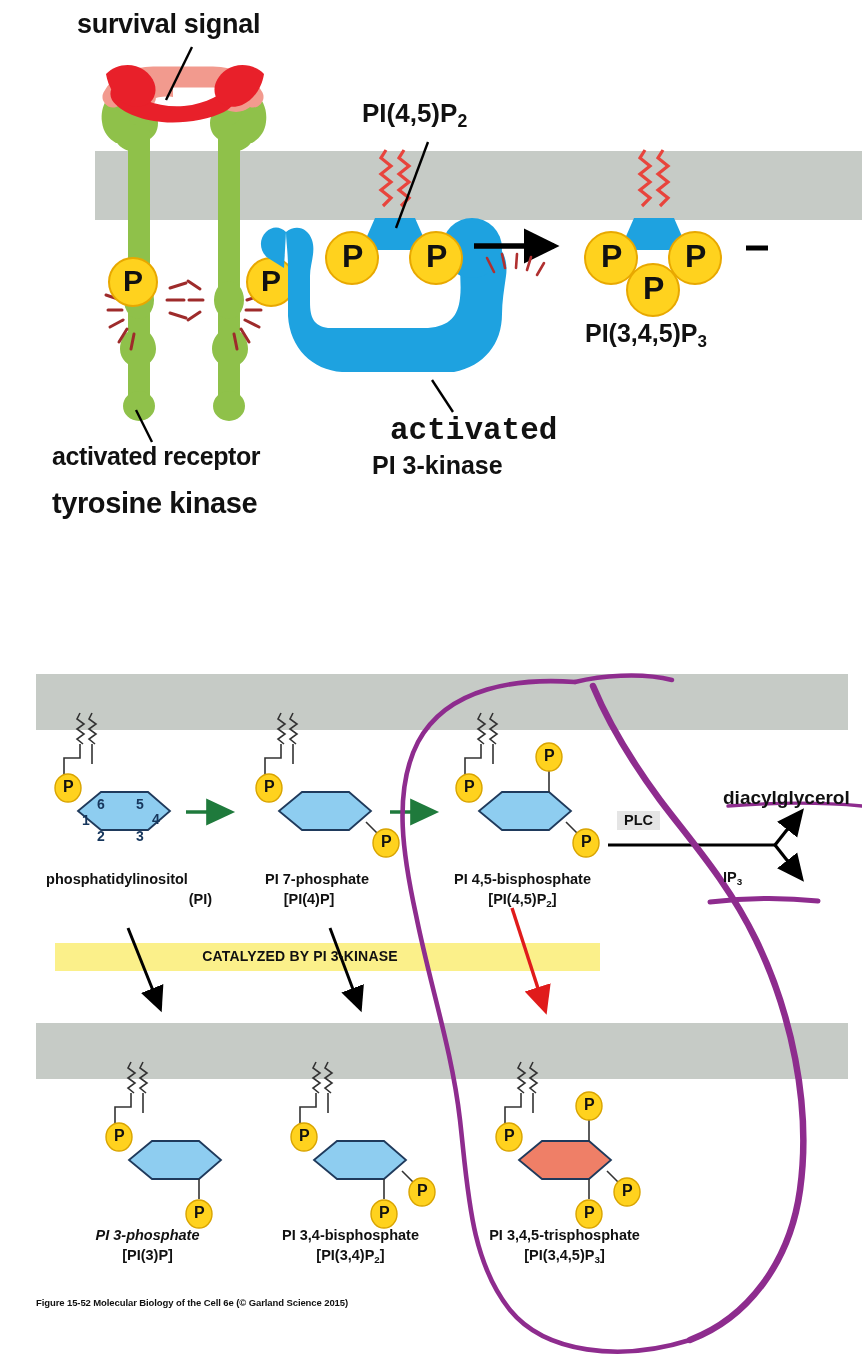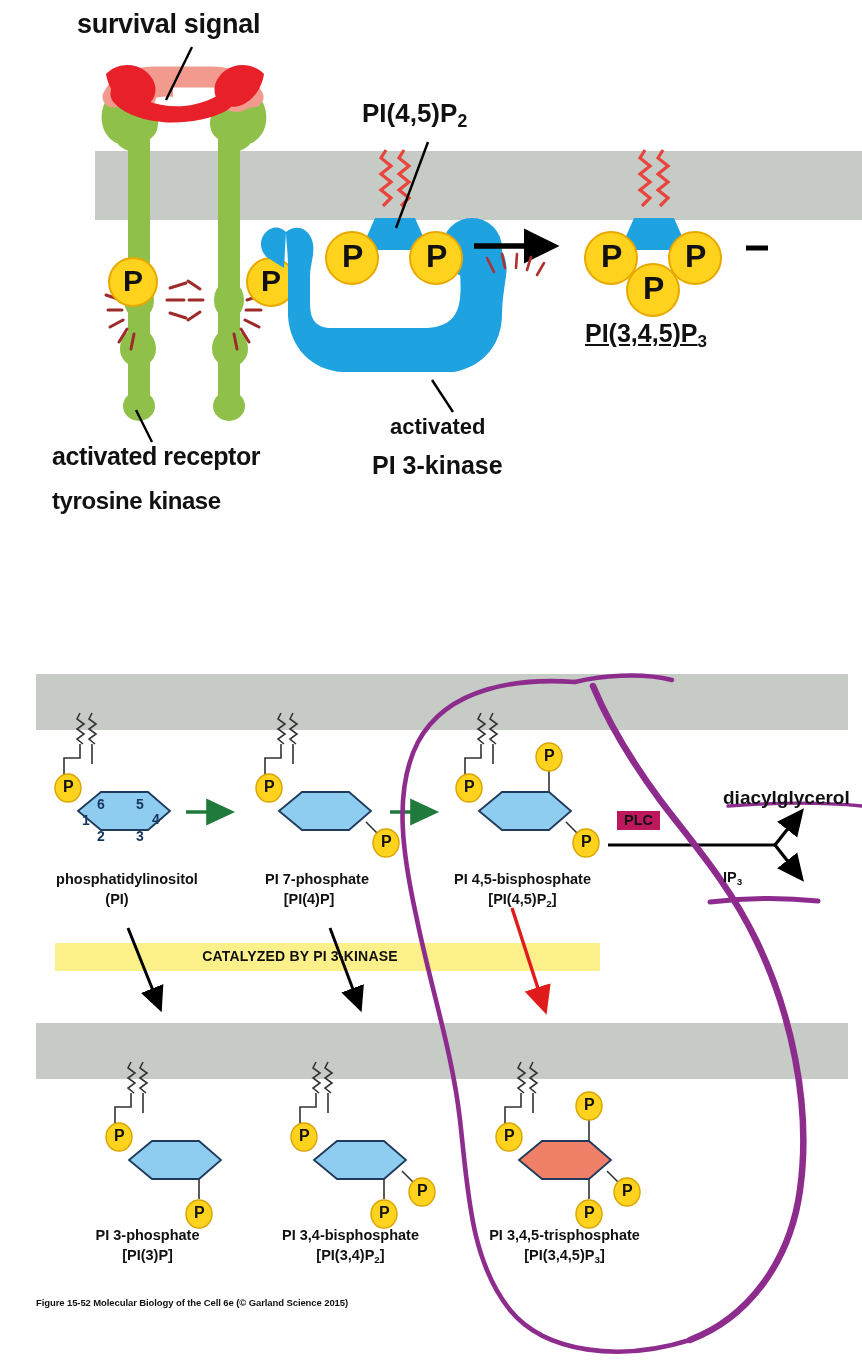--- a/index.html
+++ b/index.html
@@ -9,45 +9,45 @@
     color:#111;
   }
   .layer{position:absolute;left:0;top:0;width:862px;height:1360px;}
   svg.layer{pointer-events:none;}
   .txt{position:absolute;font-weight:bold;white-space:nowrap;line-height:1.05;}
   sub{font-size:0.68em;vertical-align:-0.28em;font-weight:bold;}
 
   
   #t-survival{left:77px;top:10px;font-size:27px;letter-spacing:-0.3px;}
   #t-pip2{left:362px;top:100px;font-size:26px;}
-  #t-pip3{left:585px;top:320px;font-size:25px;text-decoration:underline;}
+  #t-pip3{left:585px;top:320px;font-size:25px;}
   #t-actrec{left:52px;top:443px;font-size:25px;letter-spacing:-0.4px;}
-  #t-tyrkin{left:52px;top:488px;font-size:24px;letter-spacing:-0.4px;}
-  #t-activated{left:390px;top:415px;font-size:22px;}
+  #t-tyrkin{left:52px;top:488px;font-size:29px;letter-spacing:-0.4px;}
+  #t-activated{left:390px;top:415px;font-size:31px;font-family:Liberation Mono, monospace;}
   #t-pi3k{left:372px;top:452px;font-size:25px;text-align:center;}
 
   
   .molname{font-size:14.5px;text-align:center;}
   .molname2{font-size:14.5px;text-align:center;}
-  #m1a{left:32px;top:872px;width:190px;}
-  #m1b{left:22px;top:892px;width:190px;}
+  #m1a{left:22px;top:872px;width:190px;}
+  #m1b{left:22px;top:892px;width:190px;text-align:right;}
   #m2a{left:222px;top:872px;width:190px;}
   #m2b{left:214px;top:892px;width:190px;}
   #m3a{left:420px;top:872px;width:205px;}
   #m3b{left:420px;top:892px;width:205px;}
-  #b1a{left:55px;top:1228px;width:185px;}
+  #b1a{left:55px;top:1228px;width:185px;font-style:italic;}
   #b1b{left:55px;top:1248px;width:185px;}
   #b2a{left:248px;top:1228px;width:205px;}
   #b2b{left:248px;top:1248px;width:205px;}
   #b3a{left:452px;top:1228px;width:225px;}
   #b3b{left:452px;top:1248px;width:225px;}
 
   #t-dag{left:723px;top:788px;font-size:19px;}
   #t-ip3{left:723px;top:870px;font-size:14.5px;}
-  #t-plc{left:617px;top:811px;font-size:14.5px;background:#be185d;padding:2px 7px;}
+  #t-plc{left:617px;top:811px;font-size:14.5px;background:#e5e5e5;padding:2px 7px;}
 
   #banner-lbl{left:0;top:949px;width:600px;text-align:center;font-size:14px;letter-spacing:0.2px;}
   .hn{position:absolute;font-size:14px;font-weight:bold;color:#16365c;}
 
   #caption{left:36px;top:1298px;font-size:9.5px;font-weight:bold;letter-spacing:-0.1px;}
 </style>
 </head>
 <body>
 
 <svg class="layer" id="artwork" viewBox="0 0 862 1360" width="862" height="1360">

